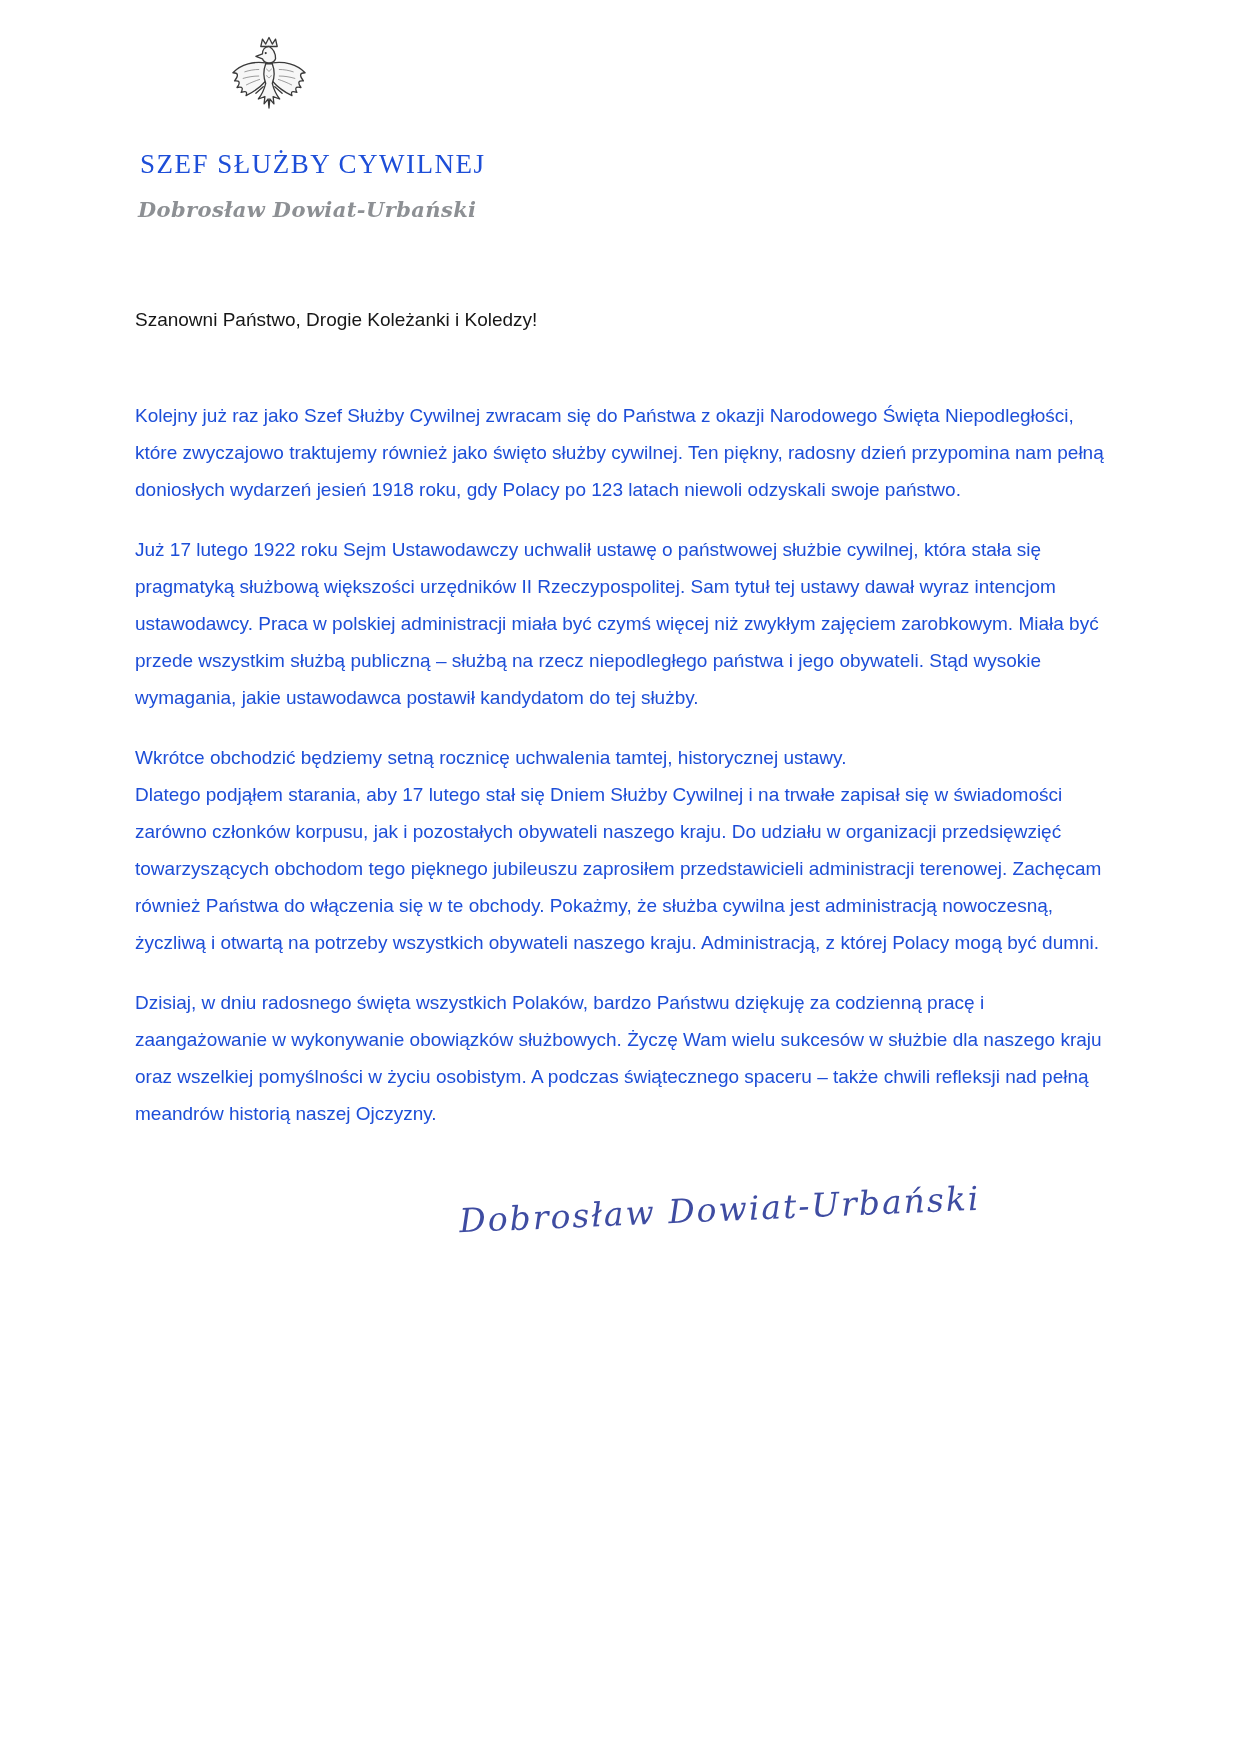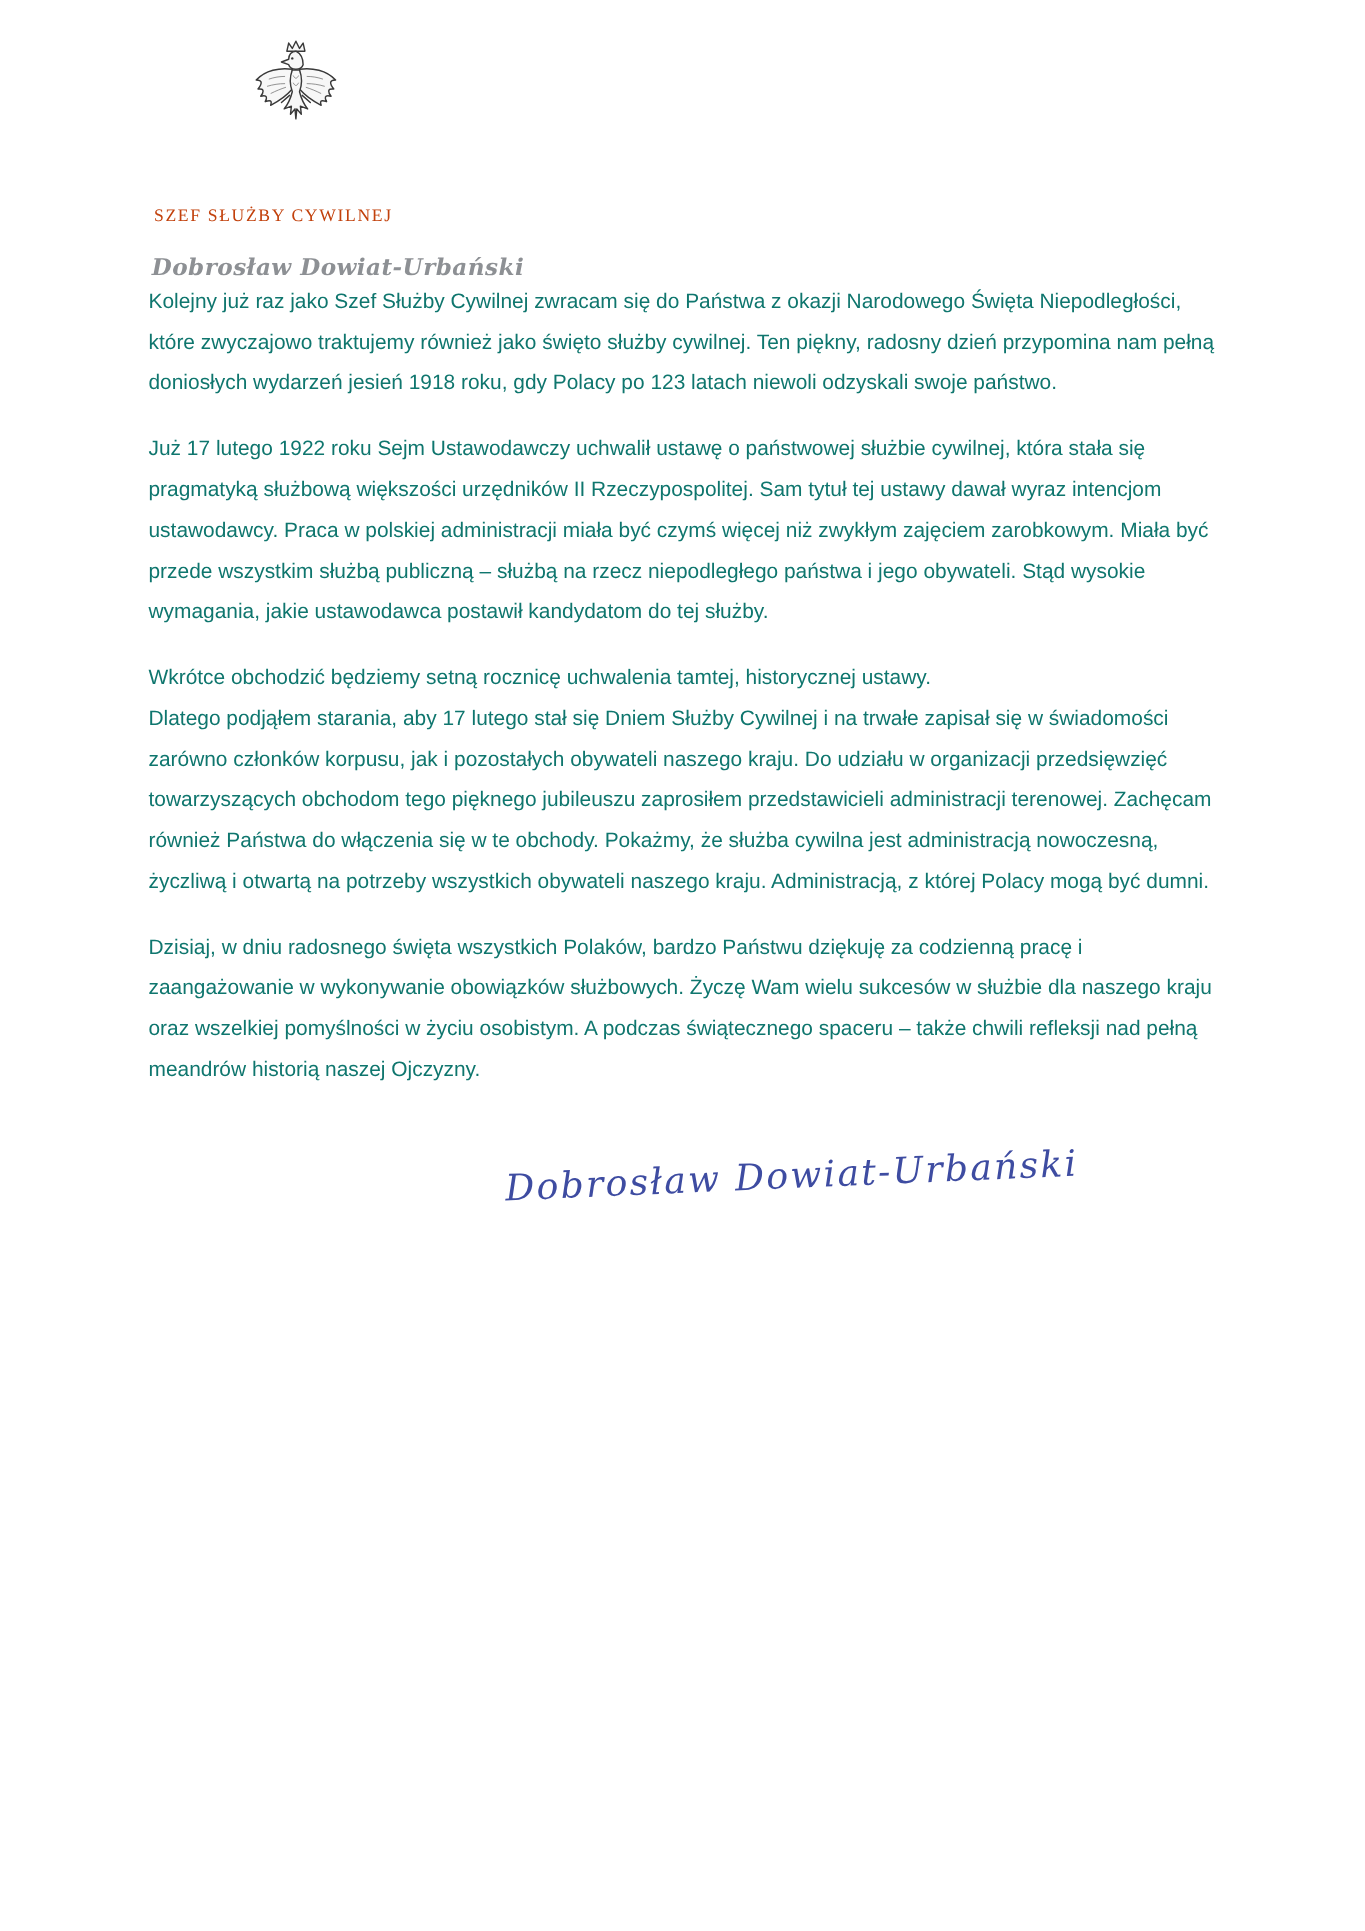--- a/index.html
+++ b/index.html
@@ -27,26 +27,26 @@
     padding-top: 35px;
     margin-left: 93px;
     width: 82px;
   }
   .emblem svg {
     display: block;
     width: 82px;
     height: 96px;
   }
   .sender-title {
-    margin-top: 53px;
+    margin-top: 20px;
     padding-left: 5px;
     font-family: "Liberation Serif", serif;
-    font-size: 16px;
+    font-size: 27px;
     letter-spacing: 1.5px;
-    color: #c2410c;
+    color: #1d4ed8;
     line-height: 26px;
   }
   .sender-name {
     margin-top: 19px;
     padding-left: 3px;
     font-family: "DejaVu Serif", serif;
     font-style: italic;
     font-weight: 600;
     font-size: 21px;
     letter-spacing: 0.4px;
@@ -67,21 +67,21 @@
     font-size: 19px;
     line-height: 26px;
     color: #161616;
   }
   .para {
     margin: 0 0 23px 0;
     font-size: 19px;
     line-height: 37px;
     white-space: pre-line;
     text-align: left;
-    color: #0f766e;
+    color: #1d4ed8;
   }
   .signature-wrap {
     margin-top: 58px;
     text-align: right;
     padding-right: 125px;
   }
   .signature {
     display: inline-block;
     font-family: "DejaVu Serif", serif;
     font-style: italic;
@@ -114,20 +114,21 @@
       </g>
       <circle cx="46" cy="21" r="1.3" fill="#333"></circle>
     </svg>
   </div>
 
   <div class="sender-title">SZEF SŁUŻBY CYWILNEJ</div>
 
   <div class="sender-name">Dobrosław Dowiat-Urbański</div>
 
 
+  <div class="salutation">Szanowni Państwo, Drogie Koleżanki i Koledzy!</div>
 
   <p class="para">Kolejny już raz jako Szef Służby Cywilnej zwracam się do Państwa z okazji Narodowego Święta Niepodległości, które zwyczajowo traktujemy również jako święto służby cywilnej. Ten piękny, radosny dzień przypomina nam pełną doniosłych wydarzeń jesień 1918 roku, gdy Polacy po 123 latach niewoli odzyskali swoje państwo.</p>
 
   <p class="para">Już 17 lutego 1922 roku Sejm Ustawodawczy uchwalił ustawę o państwowej służbie cywilnej, która stała się pragmatyką służbową większości urzędników II Rzeczypospolitej. Sam tytuł tej ustawy dawał wyraz intencjom ustawodawcy. Praca w polskiej administracji miała być czymś więcej niż zwykłym zajęciem zarobkowym. Miała być przede wszystkim służbą publiczną – służbą na rzecz niepodległego państwa i jego obywateli. Stąd wysokie wymagania, jakie ustawodawca postawił kandydatom do tej służby.</p>
 
   <p class="para">Wkrótce obchodzić będziemy setną rocznicę uchwalenia tamtej, historycznej ustawy.
 Dlatego podjąłem starania, aby 17 lutego stał się Dniem Służby Cywilnej i na trwałe zapisał się w świadomości zarówno członków korpusu, jak i pozostałych obywateli naszego kraju. Do udziału w organizacji przedsięwzięć towarzyszących obchodom tego pięknego jubileuszu zaprosiłem przedstawicieli administracji terenowej. Zachęcam również Państwa do włączenia się w te obchody. Pokażmy, że służba cywilna jest administracją nowoczesną, życzliwą i otwartą na potrzeby wszystkich obywateli naszego kraju. Administracją, z której Polacy mogą być dumni.</p>
 
   <p class="para">Dzisiaj, w dniu radosnego święta wszystkich Polaków, bardzo Państwu dziękuję za codzienną pracę i zaangażowanie w wykonywanie obowiązków służbowych. Życzę Wam wielu sukcesów w służbie dla naszego kraju oraz wszelkiej pomyślności w życiu osobistym. A podczas świątecznego spaceru – także chwili refleksji nad pełną meandrów historią naszej Ojczyzny.</p>
 

